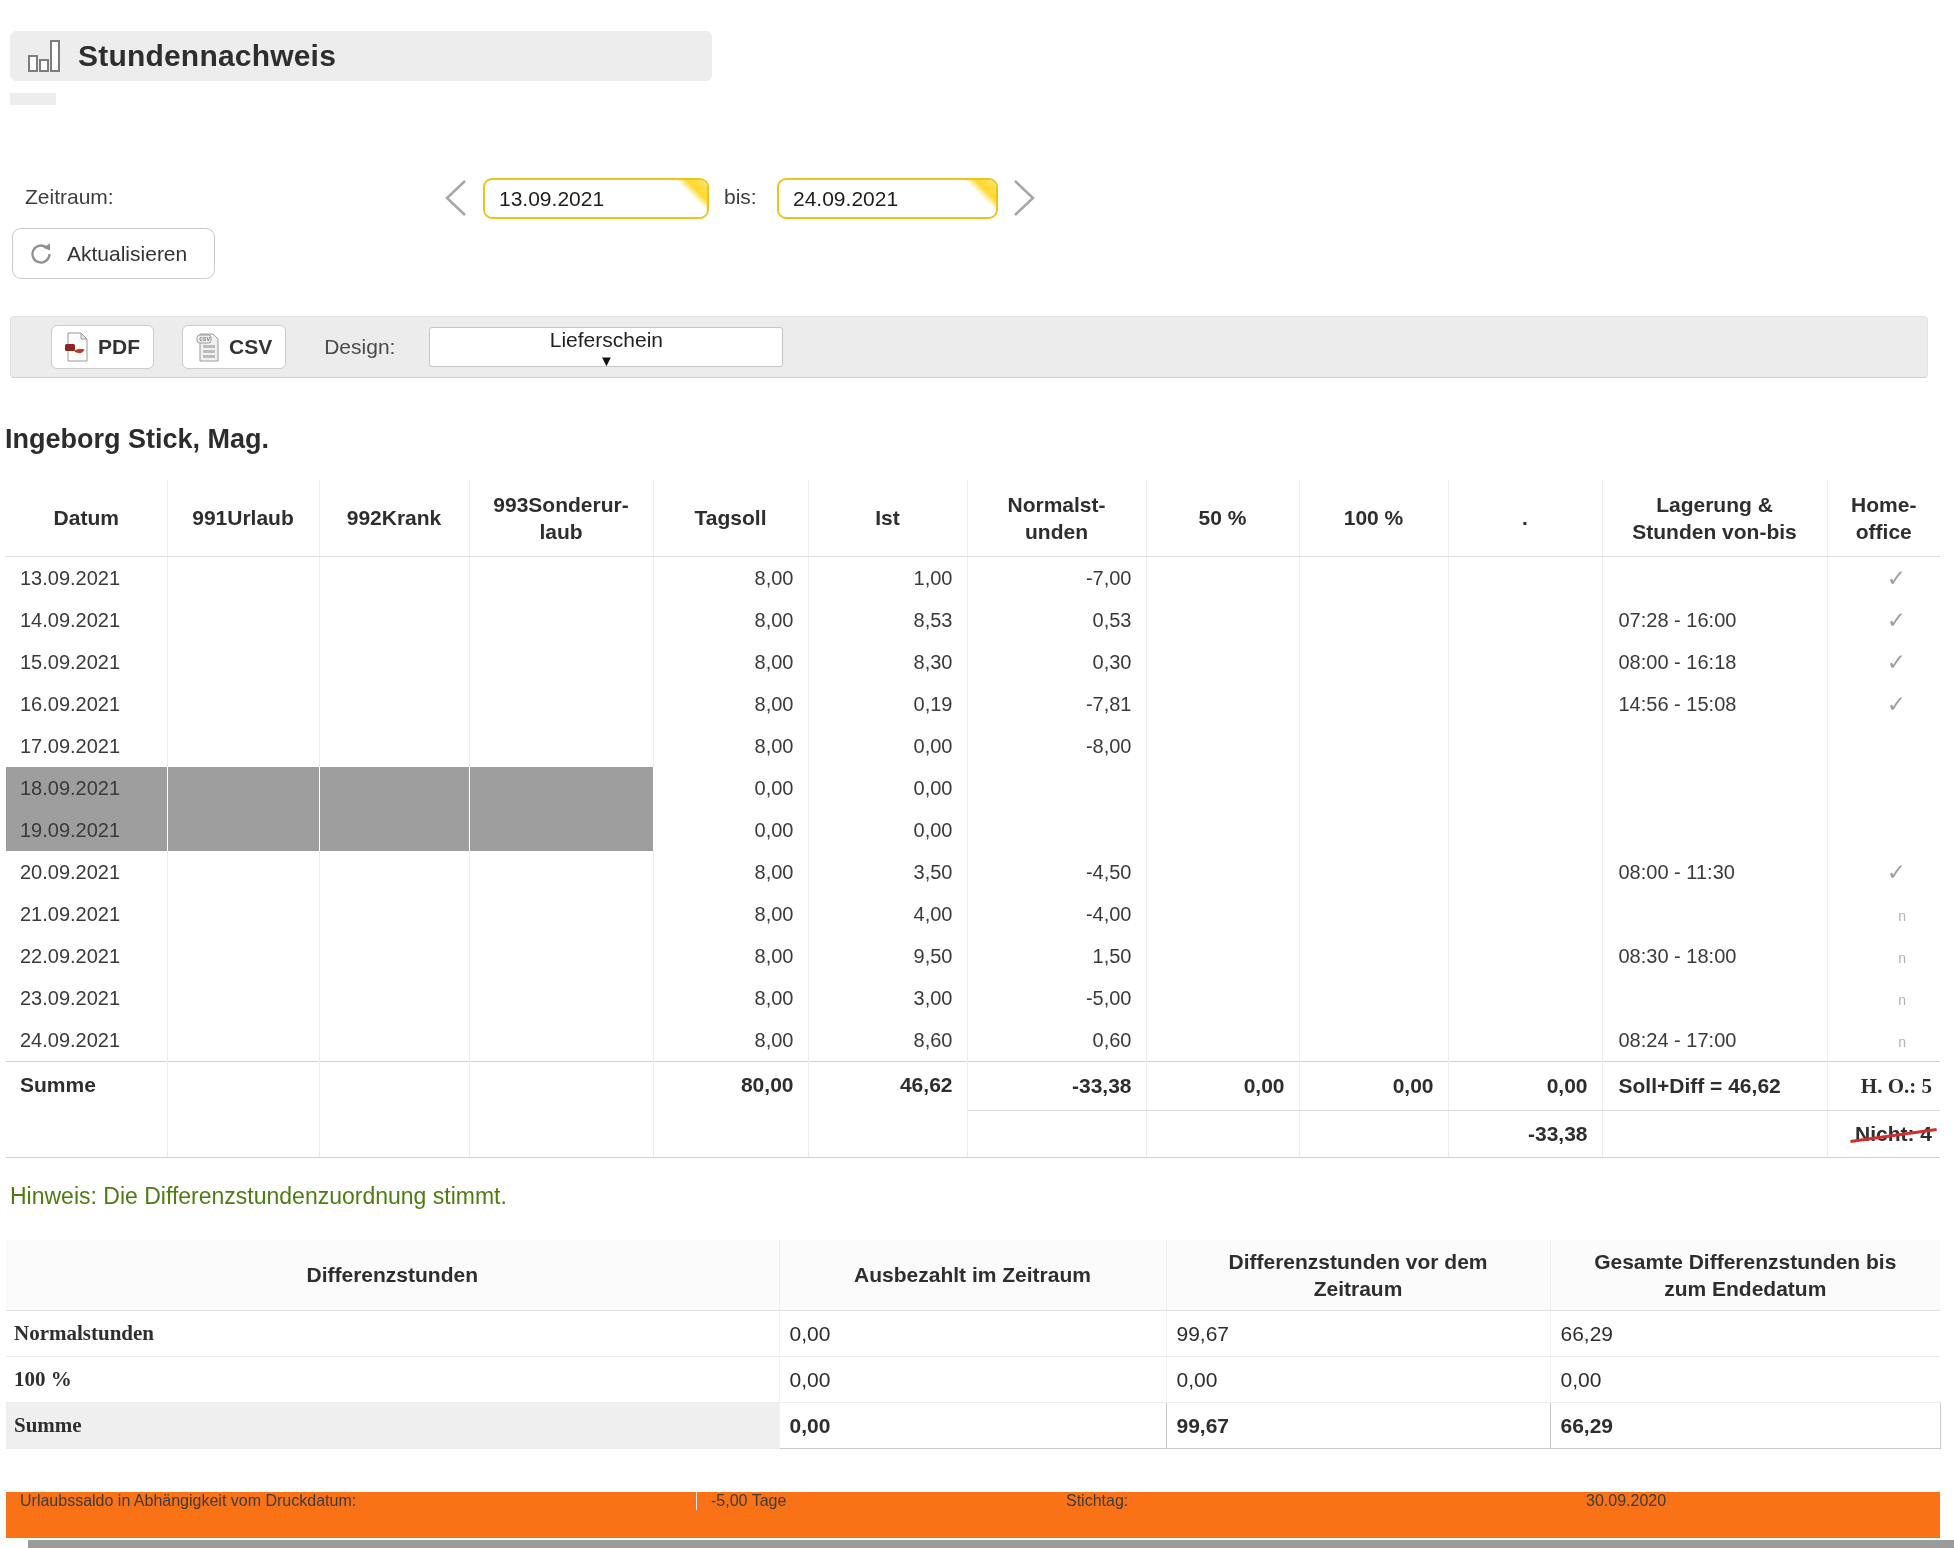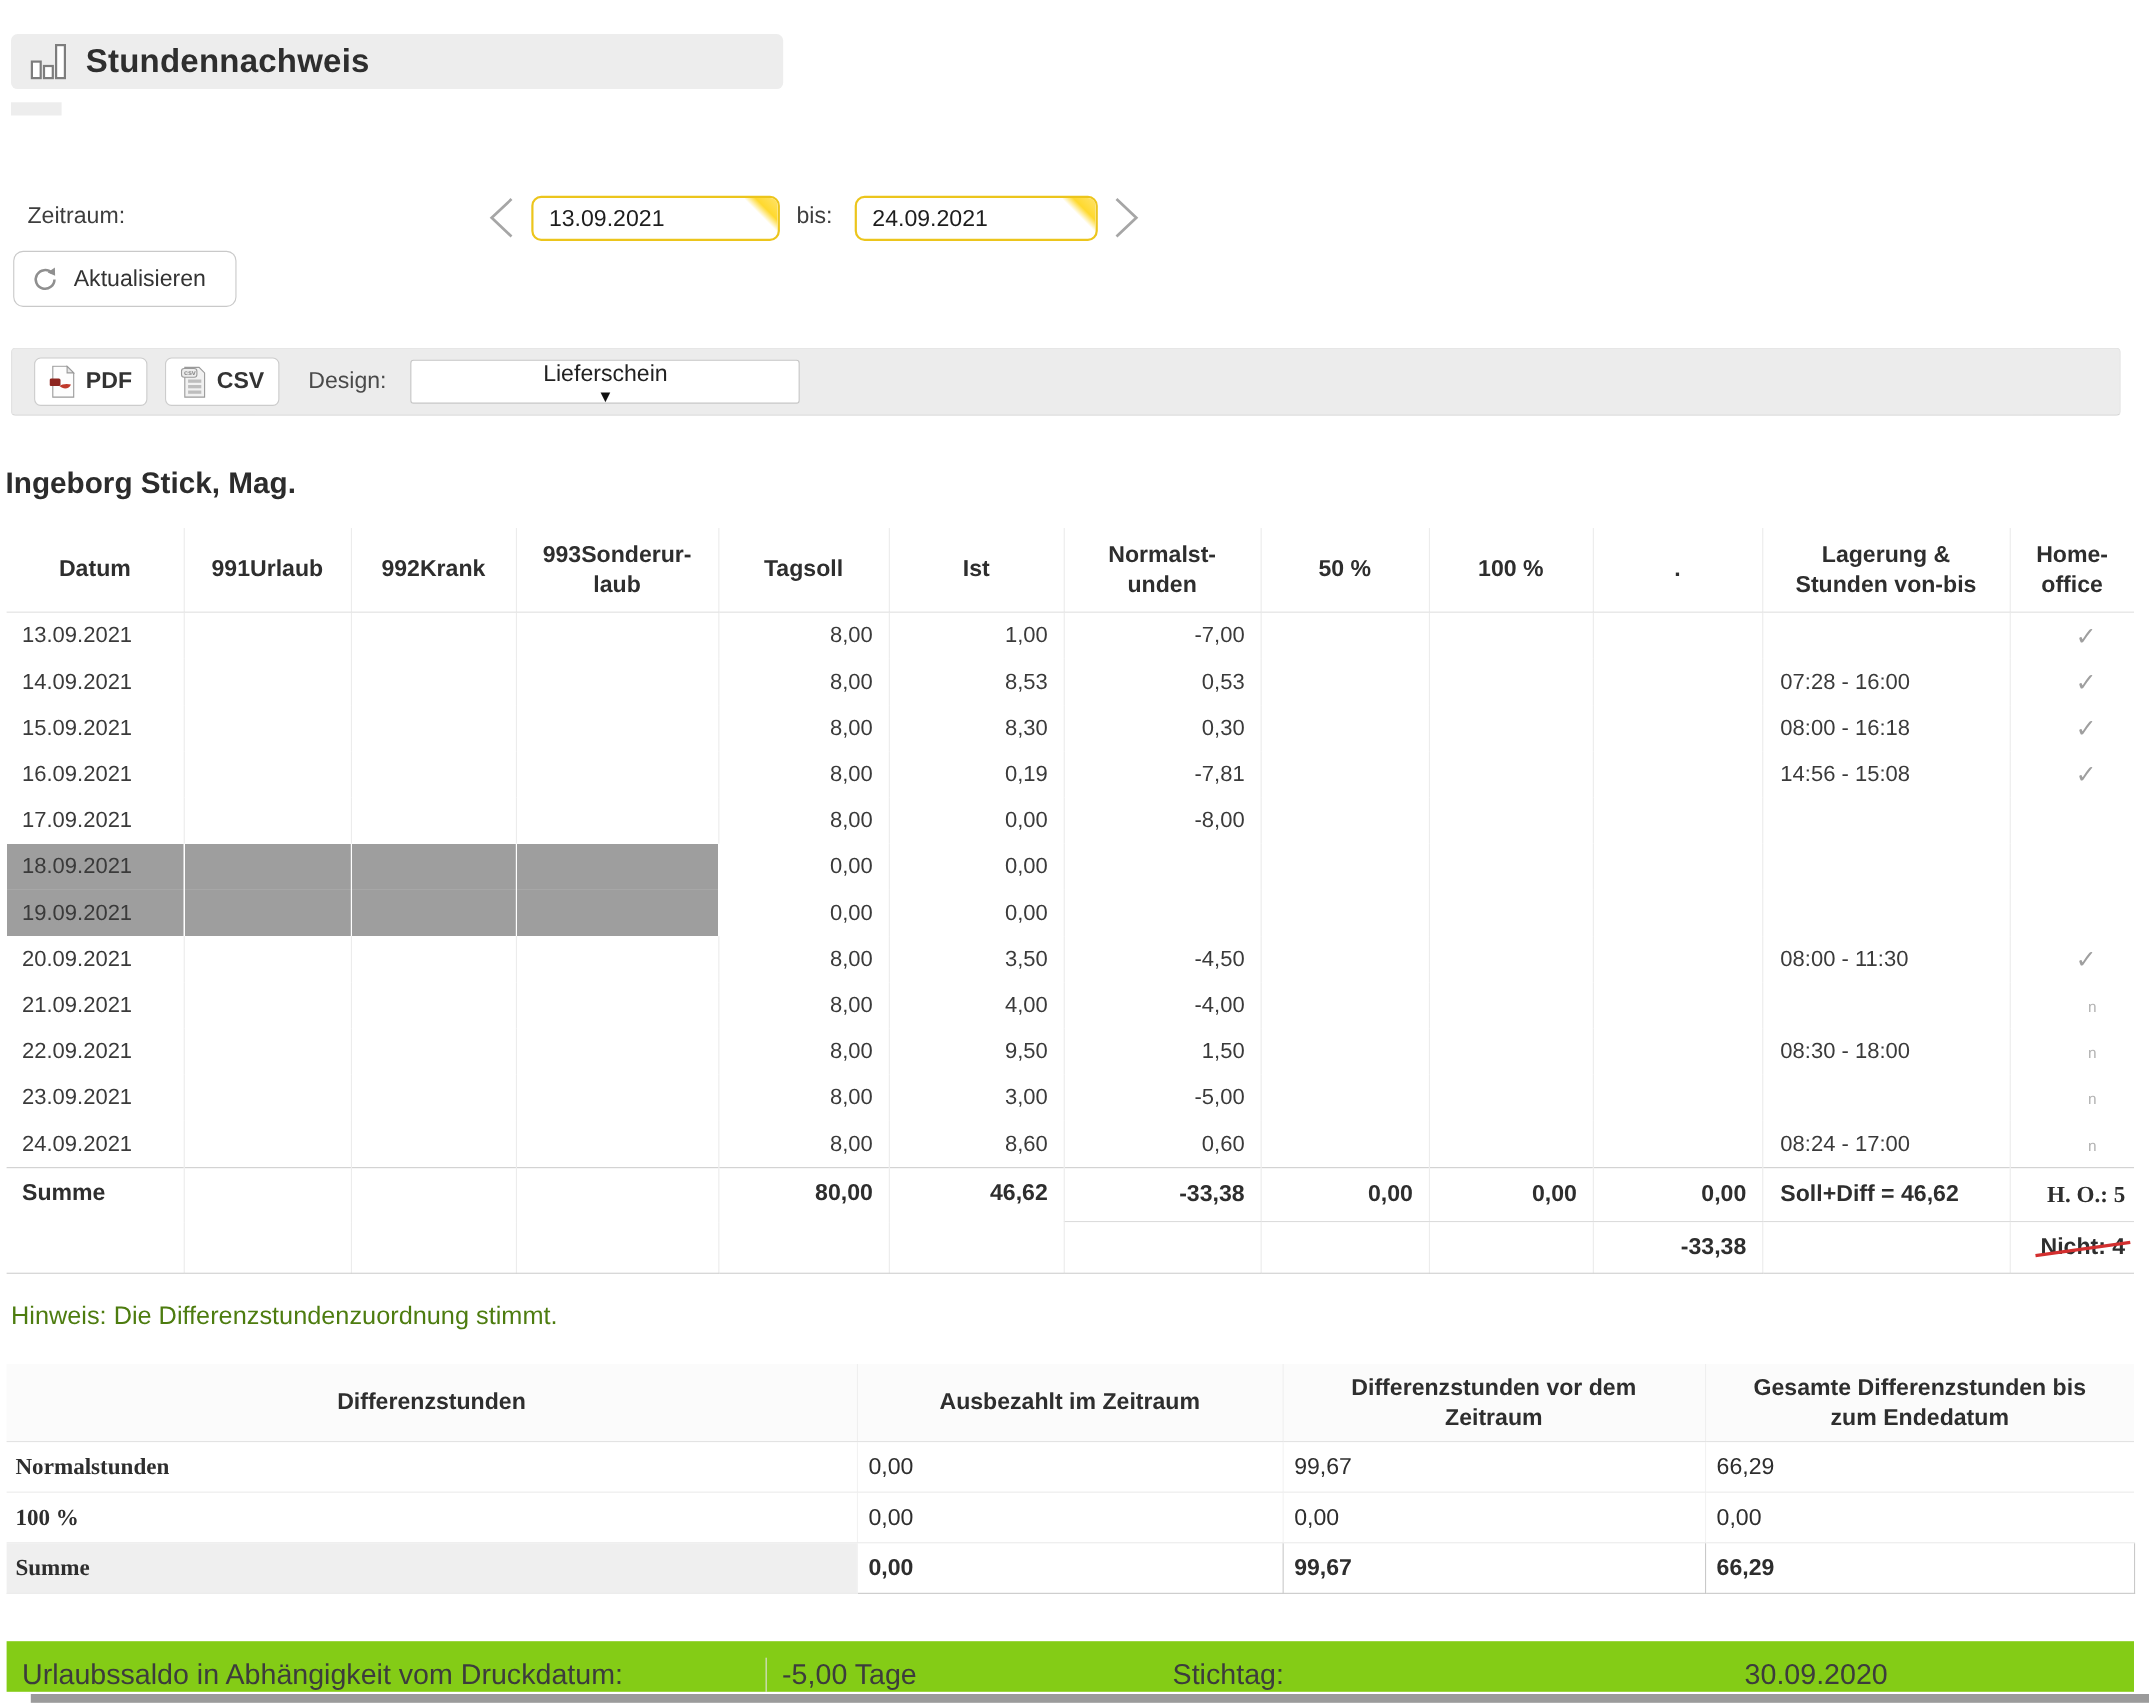--- a/index.html
+++ b/index.html
@@ -23,21 +23,21 @@
     background:linear-gradient(to bottom left,#ffe36b 0%,#ffd92e 34%,rgba(255,255,255,0) 52%);}
   .df-from{left:483px;} .df-to{left:777px;width:221px;}
   .bis-label{left:724px;top:185px;font-size:21px;color:#3e3e3e;}
   .refresh-btn{left:12px;top:228px;width:203px;height:51px;background:#fff;border:1px solid #c9c9c9;
     border-radius:9px;display:flex;align-items:center;gap:13px;padding-left:15px;box-sizing:border-box;
     font-size:21px;color:#333;cursor:pointer;}
 
   
   .toolbar{left:10px;top:316px;width:1918px;height:62px;background:#ececec;border:1px solid #e2e2e2;
     border-bottom-color:#cfcfcf;border-radius:4px;box-sizing:border-box;display:flex;align-items:center;
-    gap:16px;padding-left:20px;}
+    gap:28px;padding-left:40px;}
   .tool-btn{height:42px;background:#fff;border:1px solid #ccc;border-radius:6px;display:flex;
     align-items:center;gap:9px;padding:0 13px;font-size:21px;font-weight:bold;color:#333;cursor:pointer;}
   .design-label{font-size:21px;color:#4a4a4a;margin-left:10px;}
   .design-select{width:354px;height:40px;background:#fff;border:1px solid #c6c6c6;border-radius:3px;
     display:flex;align-items:center;justify-content:space-between;padding:0 14px;box-sizing:border-box;
     font-size:21px;color:#222;cursor:pointer;margin-left:6px;flex-direction:column;}
   .caret{font-size:15px;color:#111;}
 
   .employee{left:5px;top:424px;font-size:27px;font-weight:bold;color:#2c2c2c;}
 
@@ -81,22 +81,22 @@
     white-space:pre-line;line-height:1.3;}
   .diff-table th:last-child, .diff-table td:last-child{border-right:none;}
   .diff-table td{font-size:21px;color:#2e2e2e;height:45px;border-bottom:1px solid #ececec;
     border-right:1px solid #f2f2f2;padding:0 0 0 10px;}
   .diff-table td.rowlabel{font-weight:bold;padding-left:8px;font-family:Liberation Serif, serif;}
   tr.sum-row td{font-weight:bold;}
   tr.sum-row td.rowlabel{background:#efefef;}
   tr.sum-row td.val{border:1px solid #c9c9c9;}
 
   
-  .page-footer{left:6px;top:1492px;width:1934px;height:46px;background:#84cc16;display:flex;
-    align-items:flex-end;font-size:26px;color:#3c3c3c;box-sizing:border-box;}
+  .page-footer{left:6px;top:1492px;width:1934px;height:46px;background:#f97316;display:flex;
+    align-items:flex-start;font-size:16px;color:#3c3c3c;box-sizing:border-box;}
   .pf-label{width:690px;padding-left:14px;box-sizing:border-box;}
   .pf-value{width:370px;border-left:1px solid #e2e2e2;padding-left:14px;box-sizing:border-box;}
   .pf-slabel{width:520px;}
   .bottom-bar{left:28px;top:1540px;width:1926px;height:8px;background:#9b9b9b;cursor:pointer;}
 </style>
 </head>
 <body>
 
 <div class="abs header-box">
   <svg width="38" height="38" viewBox="0 0 34 38">

